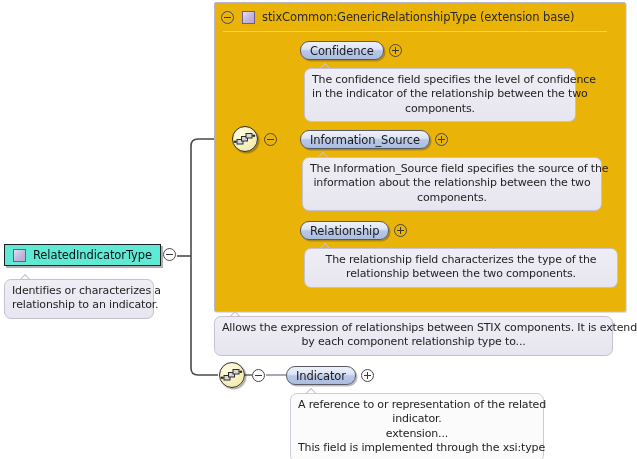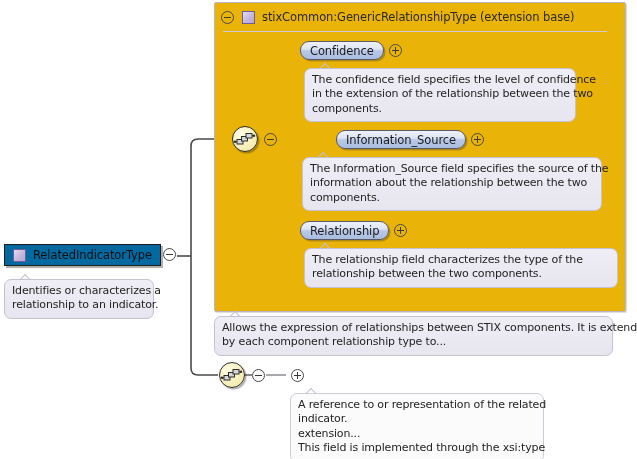--- a/index.html
+++ b/index.html
@@ -129,21 +129,21 @@
     letter-spacing: -0.1px;
   }
   .elem .toggle { margin-left: 5px; }
   
   .root-box {
     position: absolute;
     left: 4px;
     top: 244px;
     width: 157px;
     height: 22px;
-    background: #0369a1;
+    background: #5eead4;
     border: 1.5px solid #1d1d1d;
     box-shadow: 2px 2px 0.5px rgba(30,30,30,0.35);
     display: flex;
     align-items: center;
     box-sizing: border-box;
   }
   .root-label {
     font-size: 11.5px;
     color: #111111;
     white-space: nowrap;
@@ -184,21 +184,21 @@
     position: absolute;
     left: 1px;
     top: 2px;
     width: 9px;
     height: 9px;
     background: inherit;
     border-left: 1px solid #c5c0d2;
     border-top: 1px solid #c5c0d2;
     transform: rotate(45deg);
   }
-  .note-line { display: block; white-space: nowrap; }
+  .note-line { display: block; white-space: nowrap; text-align: center; }
   
   .seq {
     position: absolute;
     width: 26px;
     height: 26px;
   }
   .seq-circle {
     position: absolute;
     left: 0; top: 0;
     width: 26px; height: 26px;
@@ -284,25 +284,25 @@
 
   <div class="elem" style="left:300px; top:41px;">
     <div class="capsule">
       <span class="capsule-label">Confidence</span>
     </div>
     <div class="toggle plus"></div>
   </div>
   <div class="note" style="left:304px; top:68px; width:272px;">
     <span class="tail"></span>
     <span class="note-line">The confidence field specifies the level of confidence</span>
-    <span class="note-line">in the extension of the relationship between the two</span>
+    <span class="note-line">in the indicator of the relationship between the two</span>
     <span class="note-line">components.</span>
   </div>
 
-  <div class="elem" style="left:300px; top:130px;margin-left:36px;">
+  <div class="elem" style="left:300px; top:130px;">
     <div class="capsule">
       <span class="capsule-label">Information_Source</span>
     </div>
     <div class="toggle plus"></div>
   </div>
   <div class="note" style="left:302px; top:157px; width:300px;">
     <span class="tail"></span>
     <span class="note-line">The Information_Source field specifies the source of the</span>
     <span class="note-line">information about the relationship between the two</span>
     <span class="note-line">components.</span>
@@ -340,20 +340,23 @@
       </g>
       <circle cx="3" cy="15.8" r="1.2" fill="#2b2b2b"></circle>
       <circle cx="22" cy="9.8" r="1.2" fill="#2b2b2b"></circle>
     </svg>
   </div>
   <div style="position:absolute; left:252px; top:369px;">
     <div class="toggle"></div>
   </div>
 
   <div class="elem" style="left:286px; top:366px;">
+    <div class="capsule">
+      <span class="capsule-label">Indicator</span>
+    </div>
     <div class="toggle plus"></div>
   </div>
   <div class="note plain" style="left:290px; top:393px; width:254px;">
     <span class="tail"></span>
     <span class="note-line">A reference to or representation of the related</span>
     <span class="note-line">indicator.</span>
     <span class="note-line">extension...</span>
     <span class="note-line">This field is implemented through the xsi:type</span>
   </div>
 

